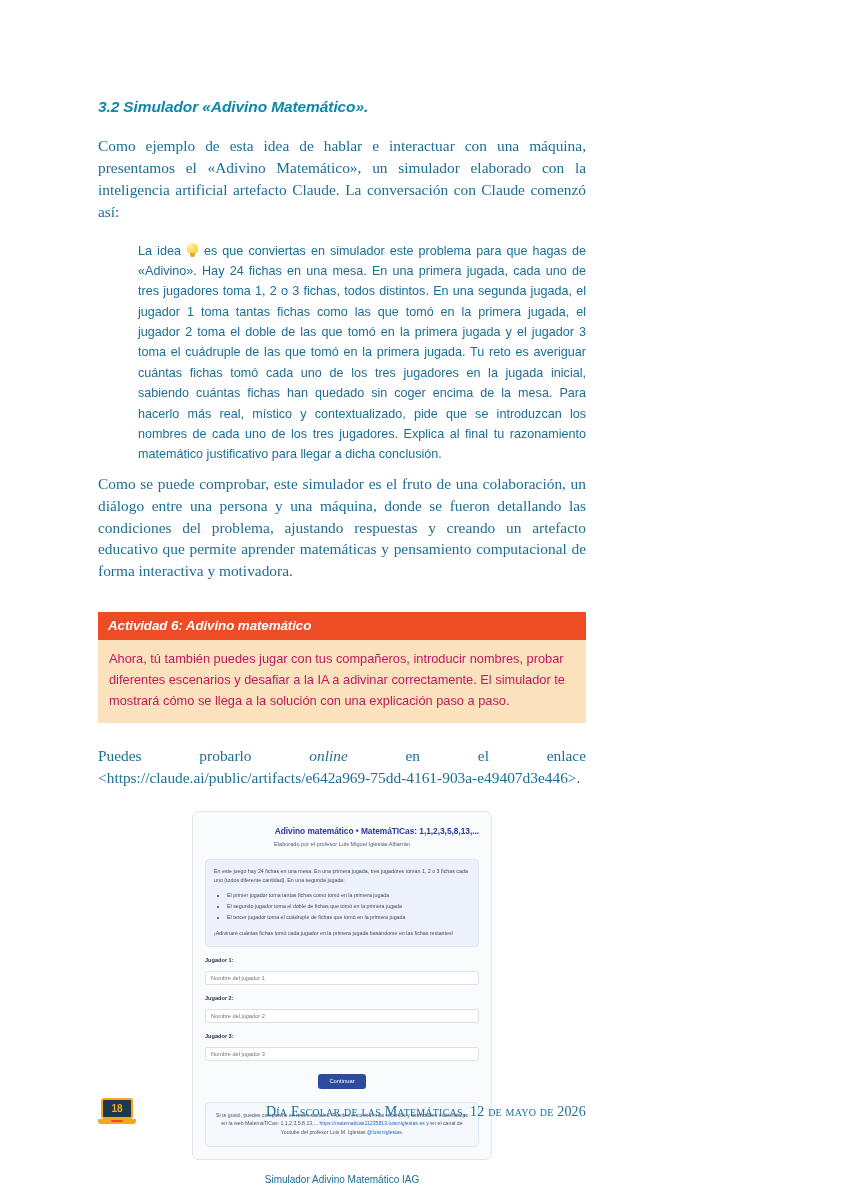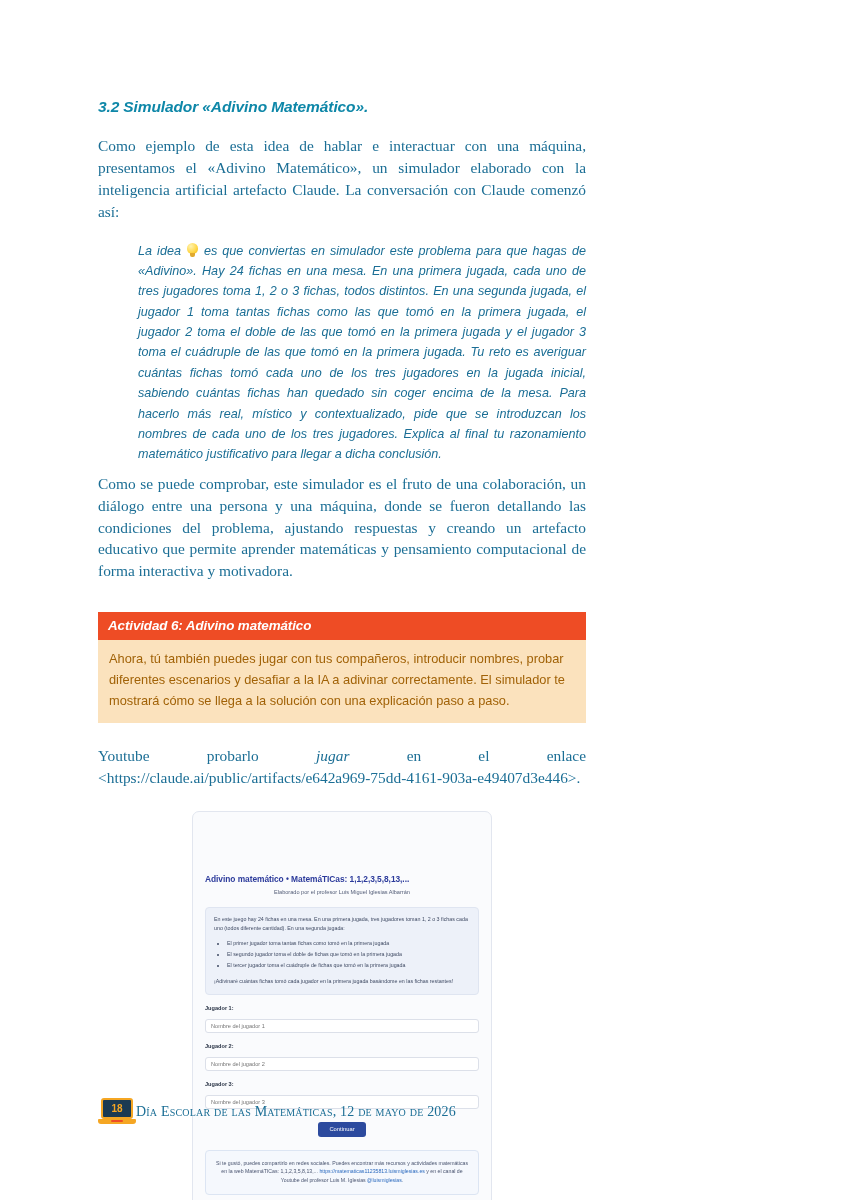--- a/index.html
+++ b/index.html
@@ -56,21 +56,20 @@
   .body-serif em { font-style: italic; }
 
   
   .quote-block {
     margin: 18px 0 0 40px;
     color: #1B6E95;
     font-family: "Liberation Sans", sans-serif;
     font-size: 12.6px;
     line-height: 1.62;
     text-align: justify;
-    font-style: italic;
   }
   .bulb {
     display: inline-block;
     width: 13px;
     height: 15px;
     position: relative;
     vertical-align: -3px;
     margin: 0 5px;
   }
   .bulb .glass {
@@ -97,47 +96,46 @@
     background: #EE4C25;
     color: #ffffff;
     font-style: italic;
     font-weight: 700;
     font-size: 13.4px;
     padding: 6px 10px 7px 10px;
     letter-spacing: -0.1px;
   }
   .activity-body {
     background: #FBE2BD;
-    color: #a16207;
+    color: #be185d;
     font-size: 12.8px;
     line-height: 1.62;
     padding: 9px 11px 12px 11px;
   }
 
   
   .sim-wrap {
     margin-top: 22px;
     display: flex;
     justify-content: center;
   }
   .sim-card {
     width: 300px;
     background: #FAFBFD;
     border: 1px solid #E2E6EF;
     border-radius: 7px;
     padding: 14px 12px 12px 12px;
     box-sizing: border-box;
   }
   .sim-title {
-    text-align: left;
+    text-align: right;
     color: #2B3A9B;
     font-weight: 700;
     font-size: 8.4px;
     letter-spacing: -0.05px;
-    margin-top: 48px;
   }
   .sim-subtitle {
     text-align: center;
     color: #56607A;
     font-size: 5.6px;
     margin-top: 5px;
   }
   .sim-info {
     margin-top: 12px;
     background: #EDF1F9;
@@ -216,21 +214,21 @@
   }
 
   
   .page-footer {
     position: absolute;
     left: 98px;
     right: 98px;
     bottom: 74px;
     display: flex;
     align-items: center;
-    justify-content: flex-start;
+    justify-content: space-between;
   }
   .laptop {
     position: relative;
     width: 38px;
     height: 28px;
   }
   .laptop .screen {
     position: absolute;
     left: 3px; top: 0;
     width: 32px; height: 21px;
@@ -285,21 +283,21 @@
     <span>La idea</span><span class="bulb"><span class="glass"></span><span class="base"></span></span><span>es que conviertas en simulador este problema para que hagas de «Adivino». Hay 24 fichas en una mesa. En una primera jugada, cada uno de tres jugadores toma 1, 2 o 3 fichas, todos distintos. En una segunda jugada, el jugador 1 toma tantas fichas como las que tomó en la primera jugada, el jugador 2 toma el doble de las que tomó en la primera jugada y el jugador 3 toma el cuádruple de las que tomó en la primera jugada. Tu reto es averiguar cuántas fichas tomó cada uno de los tres jugadores en la jugada inicial, sabiendo cuántas fichas han quedado sin coger encima de la mesa. Para hacerlo más real, místico y contextualizado, pide que se introduzcan los nombres de cada uno de los tres jugadores. Explica al final tu razonamiento matemático justificativo para llegar a dicha conclusión.</span>
   </div>
 
   <p class="body-serif" id="collab-paragraph">Como se puede comprobar, este simulador es el fruto de una colaboración, un diálogo entre una persona y una máquina, donde se fueron detallando las condiciones del problema, ajustando respuestas y creando un artefacto educativo que permite aprender matemáticas y pensamiento computacional de forma interactiva y motivadora.</p>
 
   <div class="activity-box">
     <div class="activity-header">Actividad 6: Adivino matemático</div>
     <div class="activity-body">Ahora, tú también puedes jugar con tus compañeros, introducir nombres, probar diferentes escenarios y desafiar a la IA a adivinar correctamente. El simulador te mostrará cómo se llega a la solución con una explicación paso a paso.</div>
   </div>
 
-  <p class="body-serif" id="link-paragraph"><span>Youtube probarlo </span><em>jugar</em><span> en el enlace &lt;https://claude.ai/public/artifacts/e642a969-75dd-4161-903a-e49407d3e446&gt;.</span></p>
+  <p class="body-serif" id="link-paragraph"><span>Puedes probarlo </span><em>online</em><span> en el enlace &lt;https://claude.ai/public/artifacts/e642a969-75dd-4161-903a-e49407d3e446&gt;.</span></p>
 
   <div class="sim-wrap">
     <div class="sim-card">
 
       <div class="sim-title">Adivino matemático • MatemáTICas: 1,1,2,3,5,8,13,...</div>
       <div class="sim-subtitle">Elaborado por el profesor Luis Miguel Iglesias Albarrán</div>
 
       <div class="sim-info">
         <div>En este juego hay 24 fichas en una mesa. En una primera jugada, tres jugadores toman 1, 2 o 3 fichas cada uno (todos diferente cantidad). En una segunda jugada:</div>
         <ul>

